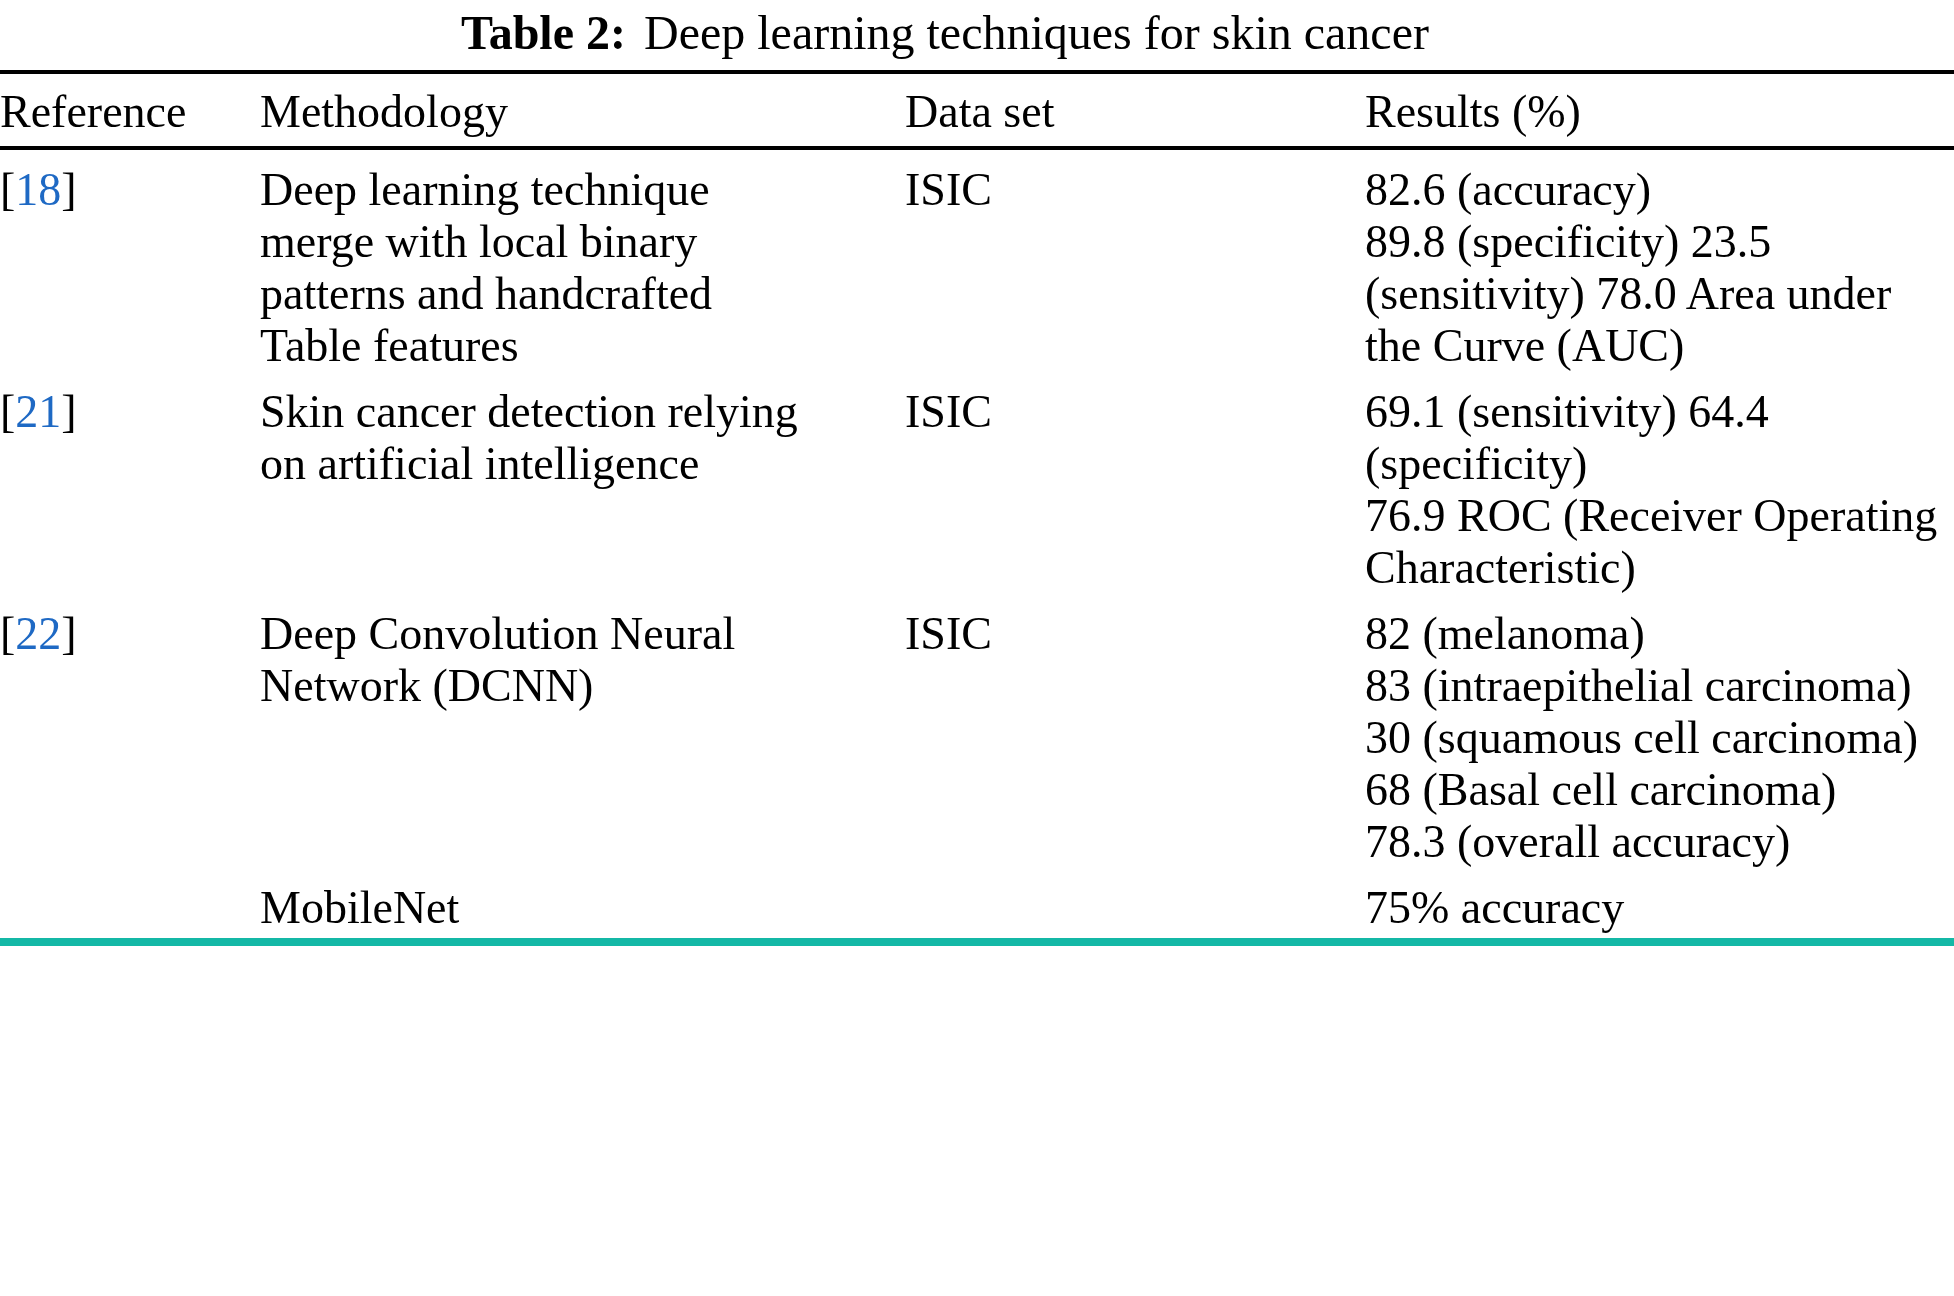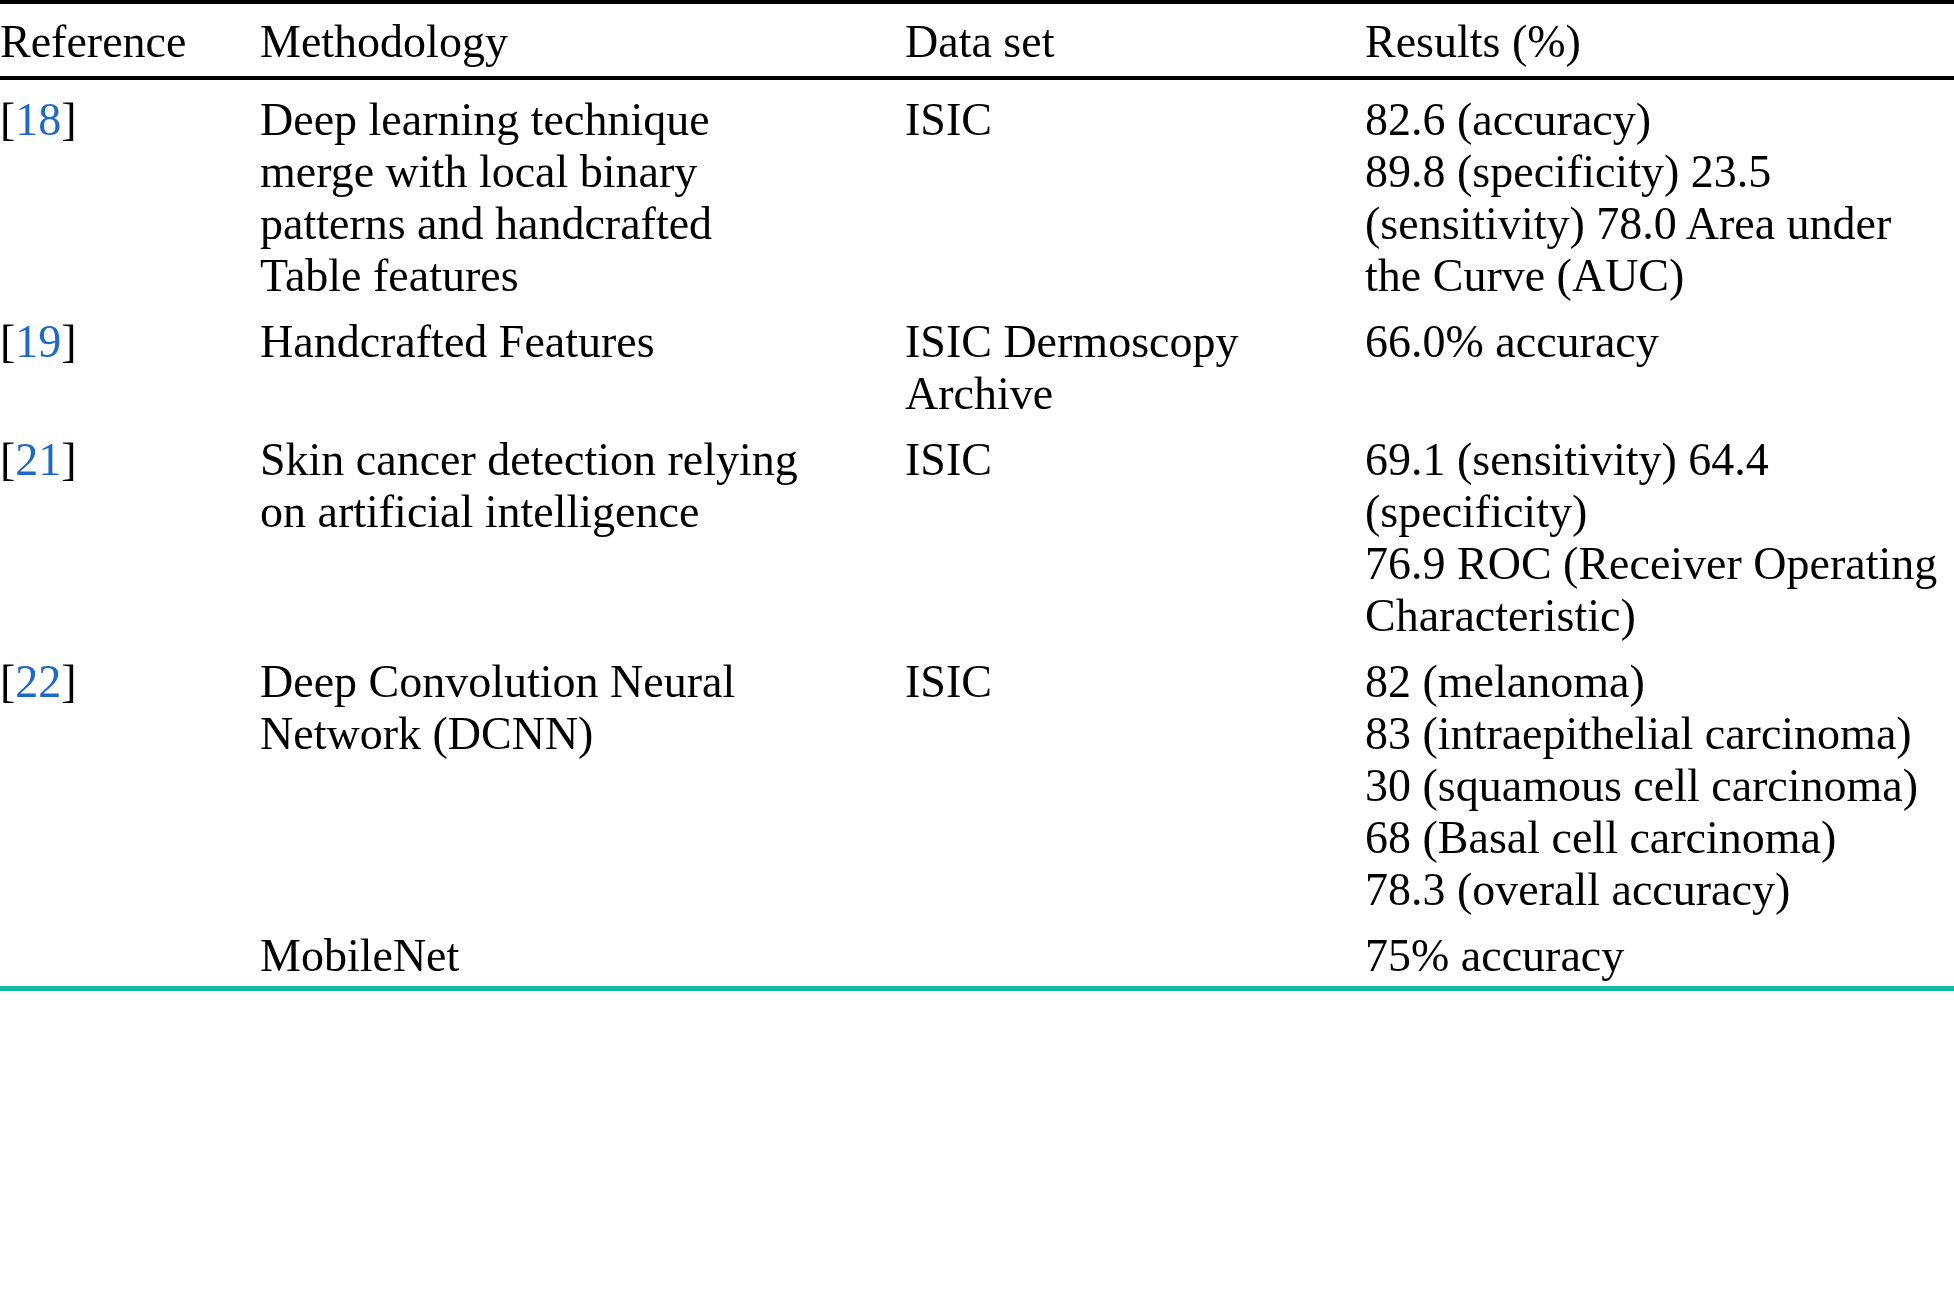--- a/index.html
+++ b/index.html
@@ -30,21 +30,21 @@
     white-space: nowrap;
   }
   #caption .cap-label { font-weight: bold; }
   #caption .cap-text  { margin-left: 18px; }
   
   table#tbl {
     width: 1954px;
     table-layout: fixed;
     border-collapse: collapse;
     border-top: 4px solid #000;
-    border-bottom: 5px solid #14b8a6;
+    border-bottom: 8px solid #14b8a6;
   }
   col.c-ref     { width: 260px; }
   col.c-method  { width: 645px; }
   col.c-dataset { width: 460px; }
   col.c-results { width: 589px; }
   thead th {
     font-weight: normal;
     text-align: left;
     vertical-align: top;
     padding: 12px 0 8px 0;
@@ -63,20 +63,23 @@
     color: var(--ref-color, #1e69c4);
     text-decoration: none;
     cursor: pointer;
   }
 </style>
 </head>
 <body>
 
 <div id="page" style="background: rgb(255, 255, 255); color: rgb(0, 0, 0); --ref-color: #1e69c4;">
 
+  <div id="caption">
+    <span class="cap-label">Table 2:</span><span class="cap-text">Deep learning techniques for skin cancer</span>
+  </div>
 
   <table id="tbl">
     <colgroup>
       <col class="c-ref">
       <col class="c-method">
       <col class="c-dataset">
       <col class="c-results">
     </colgroup>
     <thead>
       <tr>
@@ -96,33 +99,20 @@
             <div class="line">Table features</div>
           </td>
           <td>
             <div class="line">ISIC</div>
           </td>
           <td>
             <div class="line">82.6 (accuracy)</div>
             <div class="line">89.8 (specificity) 23.5</div>
             <div class="line">(sensitivity) 78.0 Area under</div>
             <div class="line">the Curve (AUC)</div>
-          </td>
-        </tr>
-        <tr>
-          <td class="ref-cell">[<span class="ref-num">19</span>]</td>
-          <td>
-            <div class="line">Handcrafted Features</div>
-          </td>
-          <td>
-            <div class="line">ISIC Dermoscopy</div>
-            <div class="line">Archive</div>
-          </td>
-          <td>
-            <div class="line">66.0% accuracy</div>
           </td>
         </tr>
         <tr>
           <td class="ref-cell">[<span class="ref-num">21</span>]</td>
           <td>
             <div class="line">Skin cancer detection relying</div>
             <div class="line">on artificial intelligence</div>
           </td>
           <td>
             <div class="line">ISIC</div>

